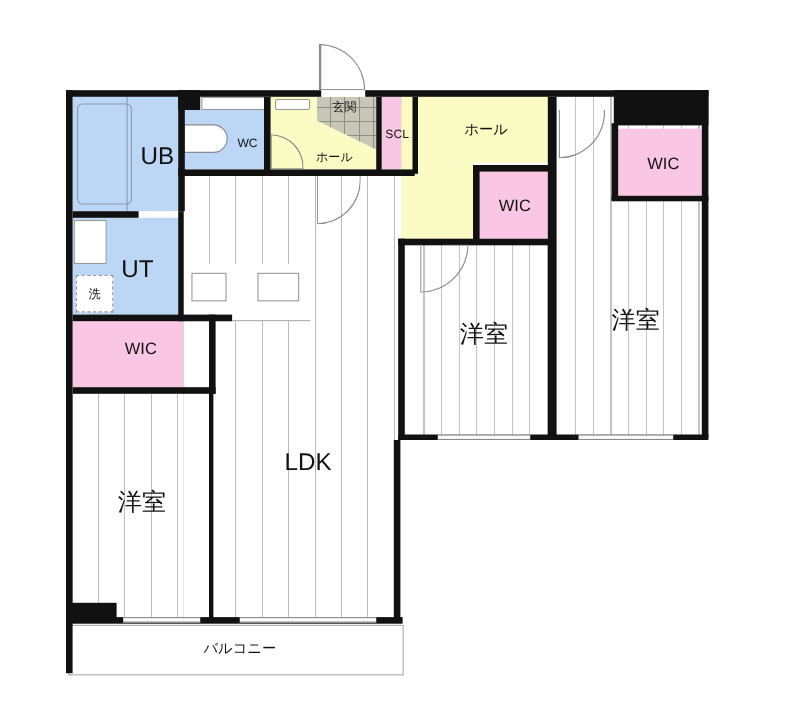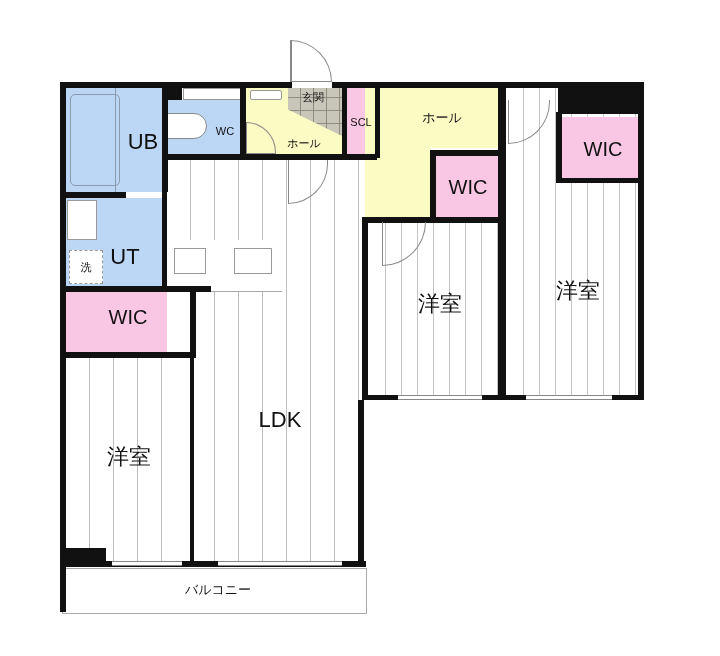--- a/index.html
+++ b/index.html
@@ -4,21 +4,21 @@
 <style>
   body { margin:0; background:#fff; }
   #plan { position:relative; width:720px; height:656px; background:#fff; overflow:hidden; font-family:"Liberation Sans", sans-serif; }
   .abs { position:absolute; box-sizing:border-box; }
   .wall { position:absolute; background:#111; }
   .room { position:absolute; box-sizing:border-box; }
   .floor { background-color:#fff; background-image:repeating-linear-gradient(90deg, transparent 0 23px, #bdbdbd 23px 24px); }
   .floor-fine { background-color:#fff; background-image:repeating-linear-gradient(90deg, transparent 0 15px, #c4c4c4 15px 16px); }
   .lbl { position:absolute; color:#111; white-space:nowrap; transform:translate(-50%,-50%); }
   .big { font-size:22px; }
-  .mid { font-size:20px; }
+  .mid { font-size:15px; }
   .sm { font-size:13px; }
   .xs { font-size:11px; }
   .door-arc { position:absolute; border:1px solid #888; box-sizing:border-box; }
   .win { position:absolute; background:#fff; border-top:1px solid #888; border-bottom:1px solid #888; box-sizing:border-box; }
 </style>
 </head>
 <body>
 
 <div id="plan">
 
@@ -102,21 +102,21 @@
   <div class="door-arc" style="left:508px;top:100px;width:42px;height:44px;border-radius:0 0 42px 0;border-top:none;"></div>
 
   <div class="lbl big" style="left:143px;top:142px;">UB</div>
   <div class="lbl xs" style="left:225px;top:131px;">WC</div>
   <div class="lbl xs" style="left:313px;top:97px;">玄関</div>
   <div class="lbl xs" style="left:304px;top:143px;">ホール</div>
   <div class="lbl xs" style="left:361px;top:122px;">SCL</div>
   <div class="lbl sm" style="left:442px;top:118px;">ホール</div>
   <div class="lbl mid" style="left:468px;top:187px;">WIC</div>
   <div class="lbl mid" style="left:603px;top:149px;">WIC</div>
-  <div class="lbl big" style="left:125px;top:245px;margin-top:12px;">UT</div>
+  <div class="lbl big" style="left:125px;top:245px;">UT</div>
   <div class="lbl xs" style="left:86px;top:267px;">洗</div>
   <div class="lbl mid" style="left:128px;top:317px;">WIC</div>
   <div class="lbl big" style="left:280px;top:420px;">LDK</div>
   <div class="lbl big" style="left:129px;top:457px;">洋室</div>
   <div class="lbl big" style="left:440px;top:304px;">洋室</div>
   <div class="lbl big" style="left:578px;top:291px;">洋室</div>
   <div class="lbl sm" style="left:218px;top:590px;">バルコニー</div>
 
 </div>
 

